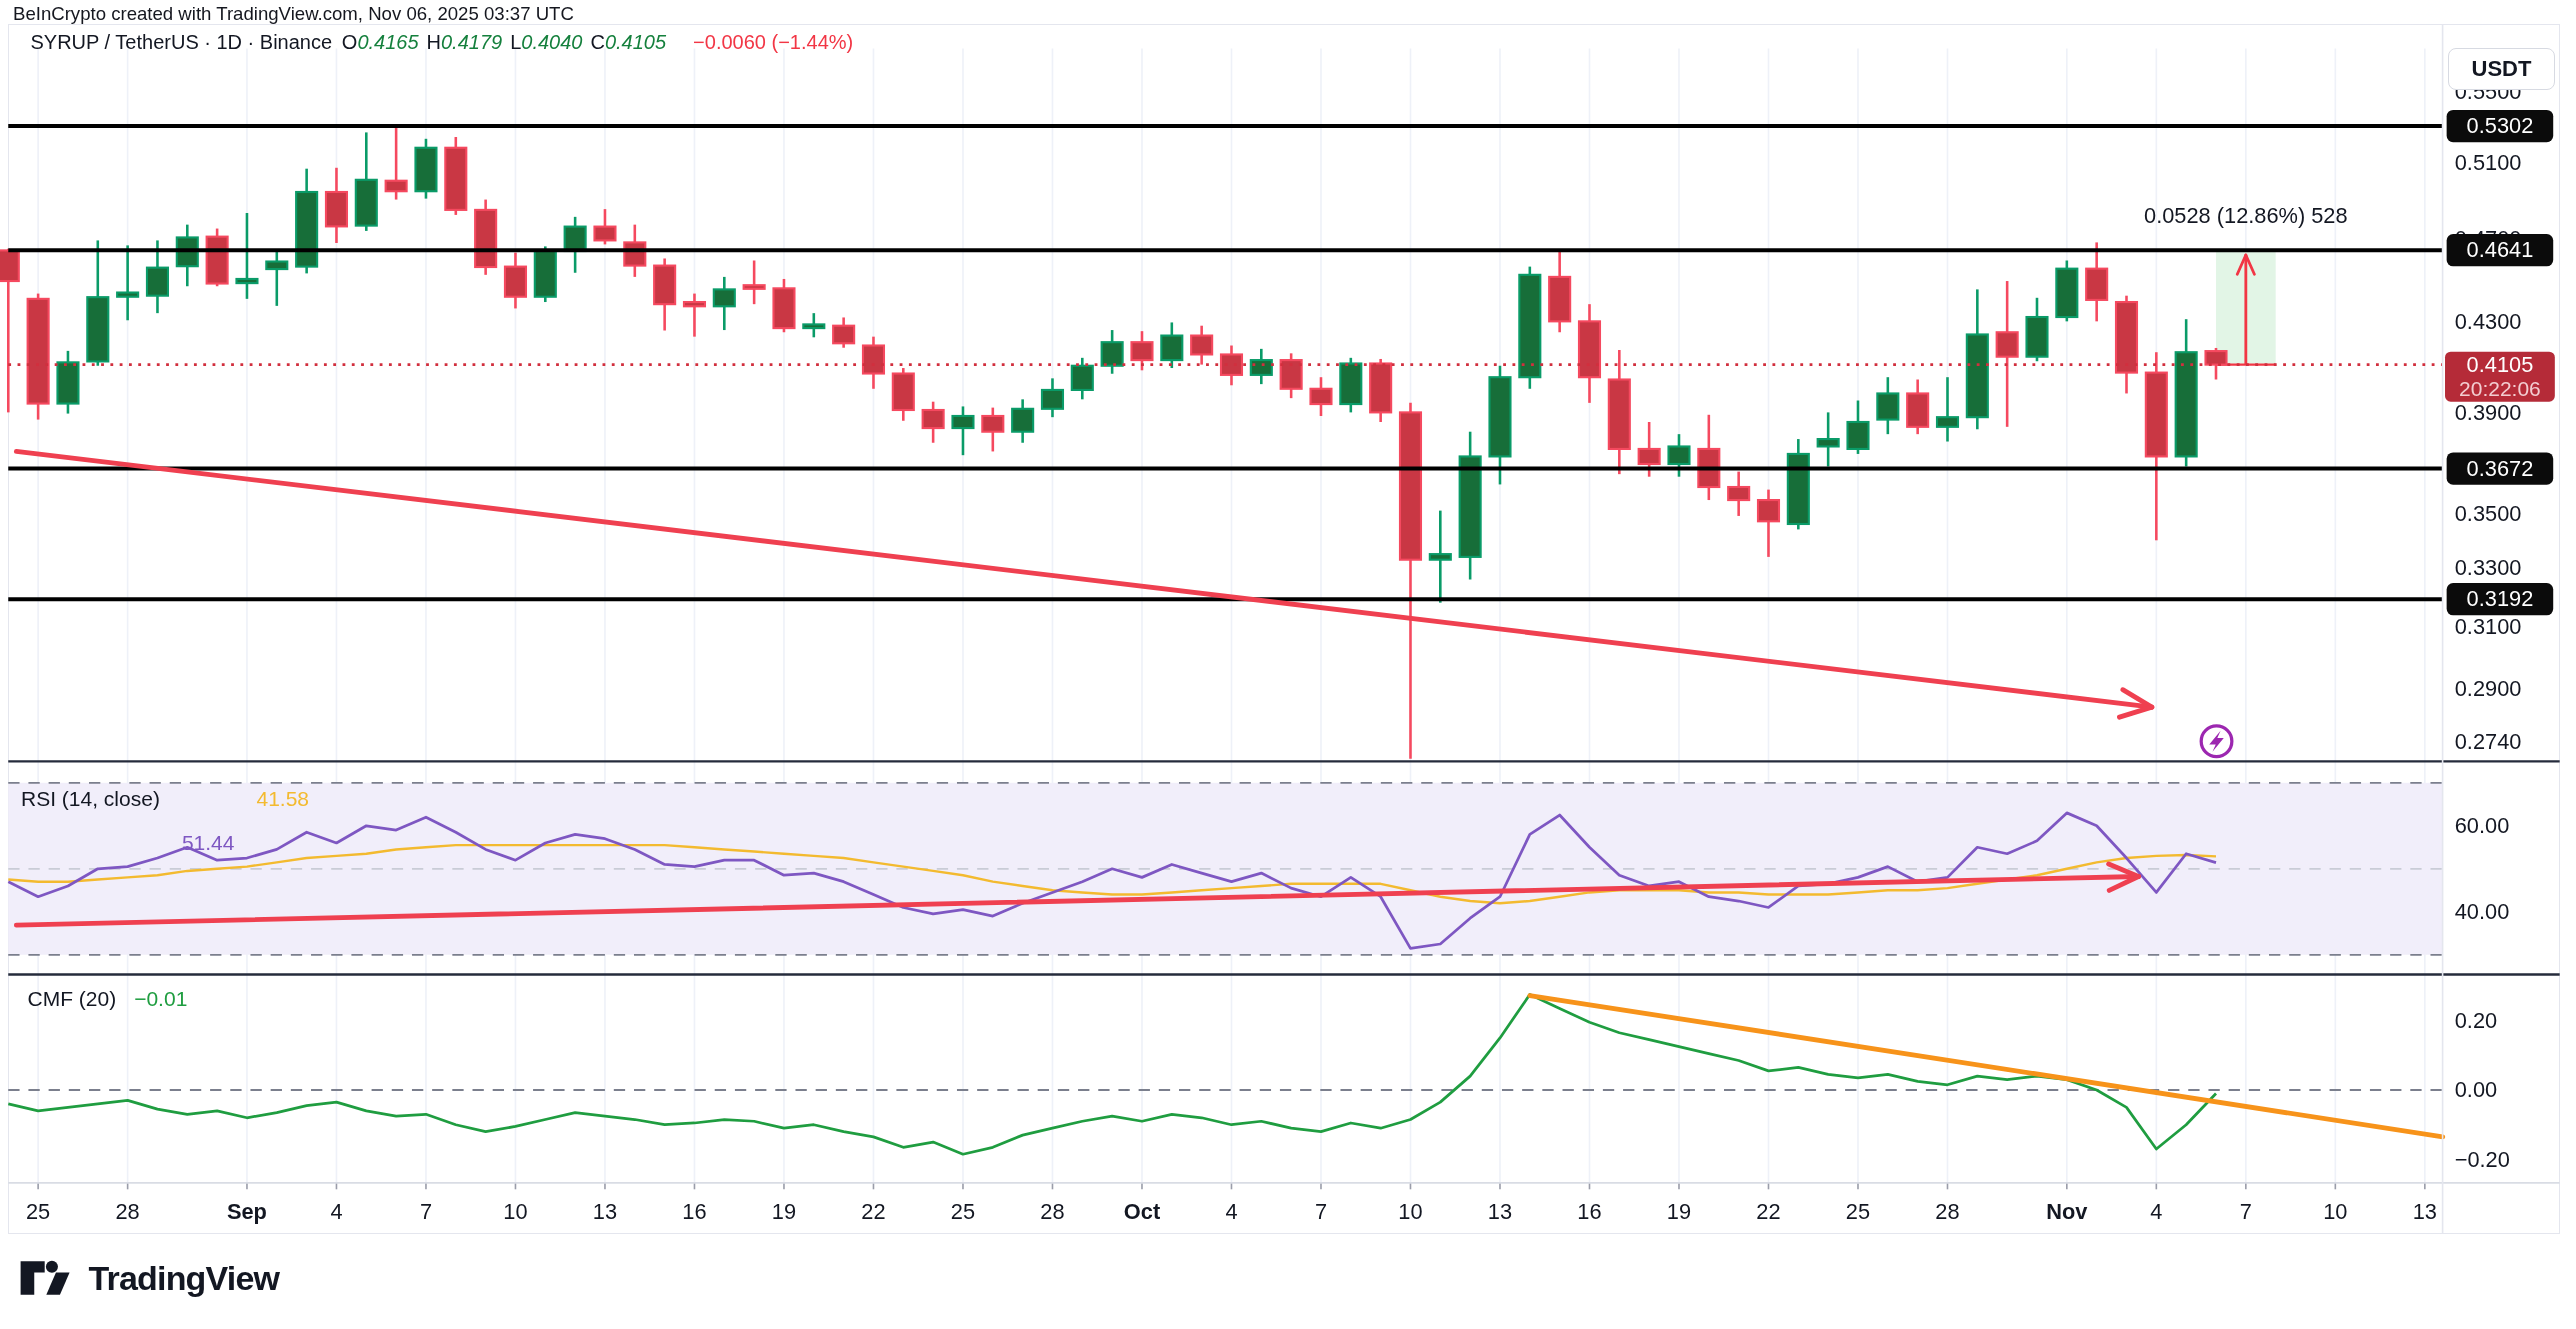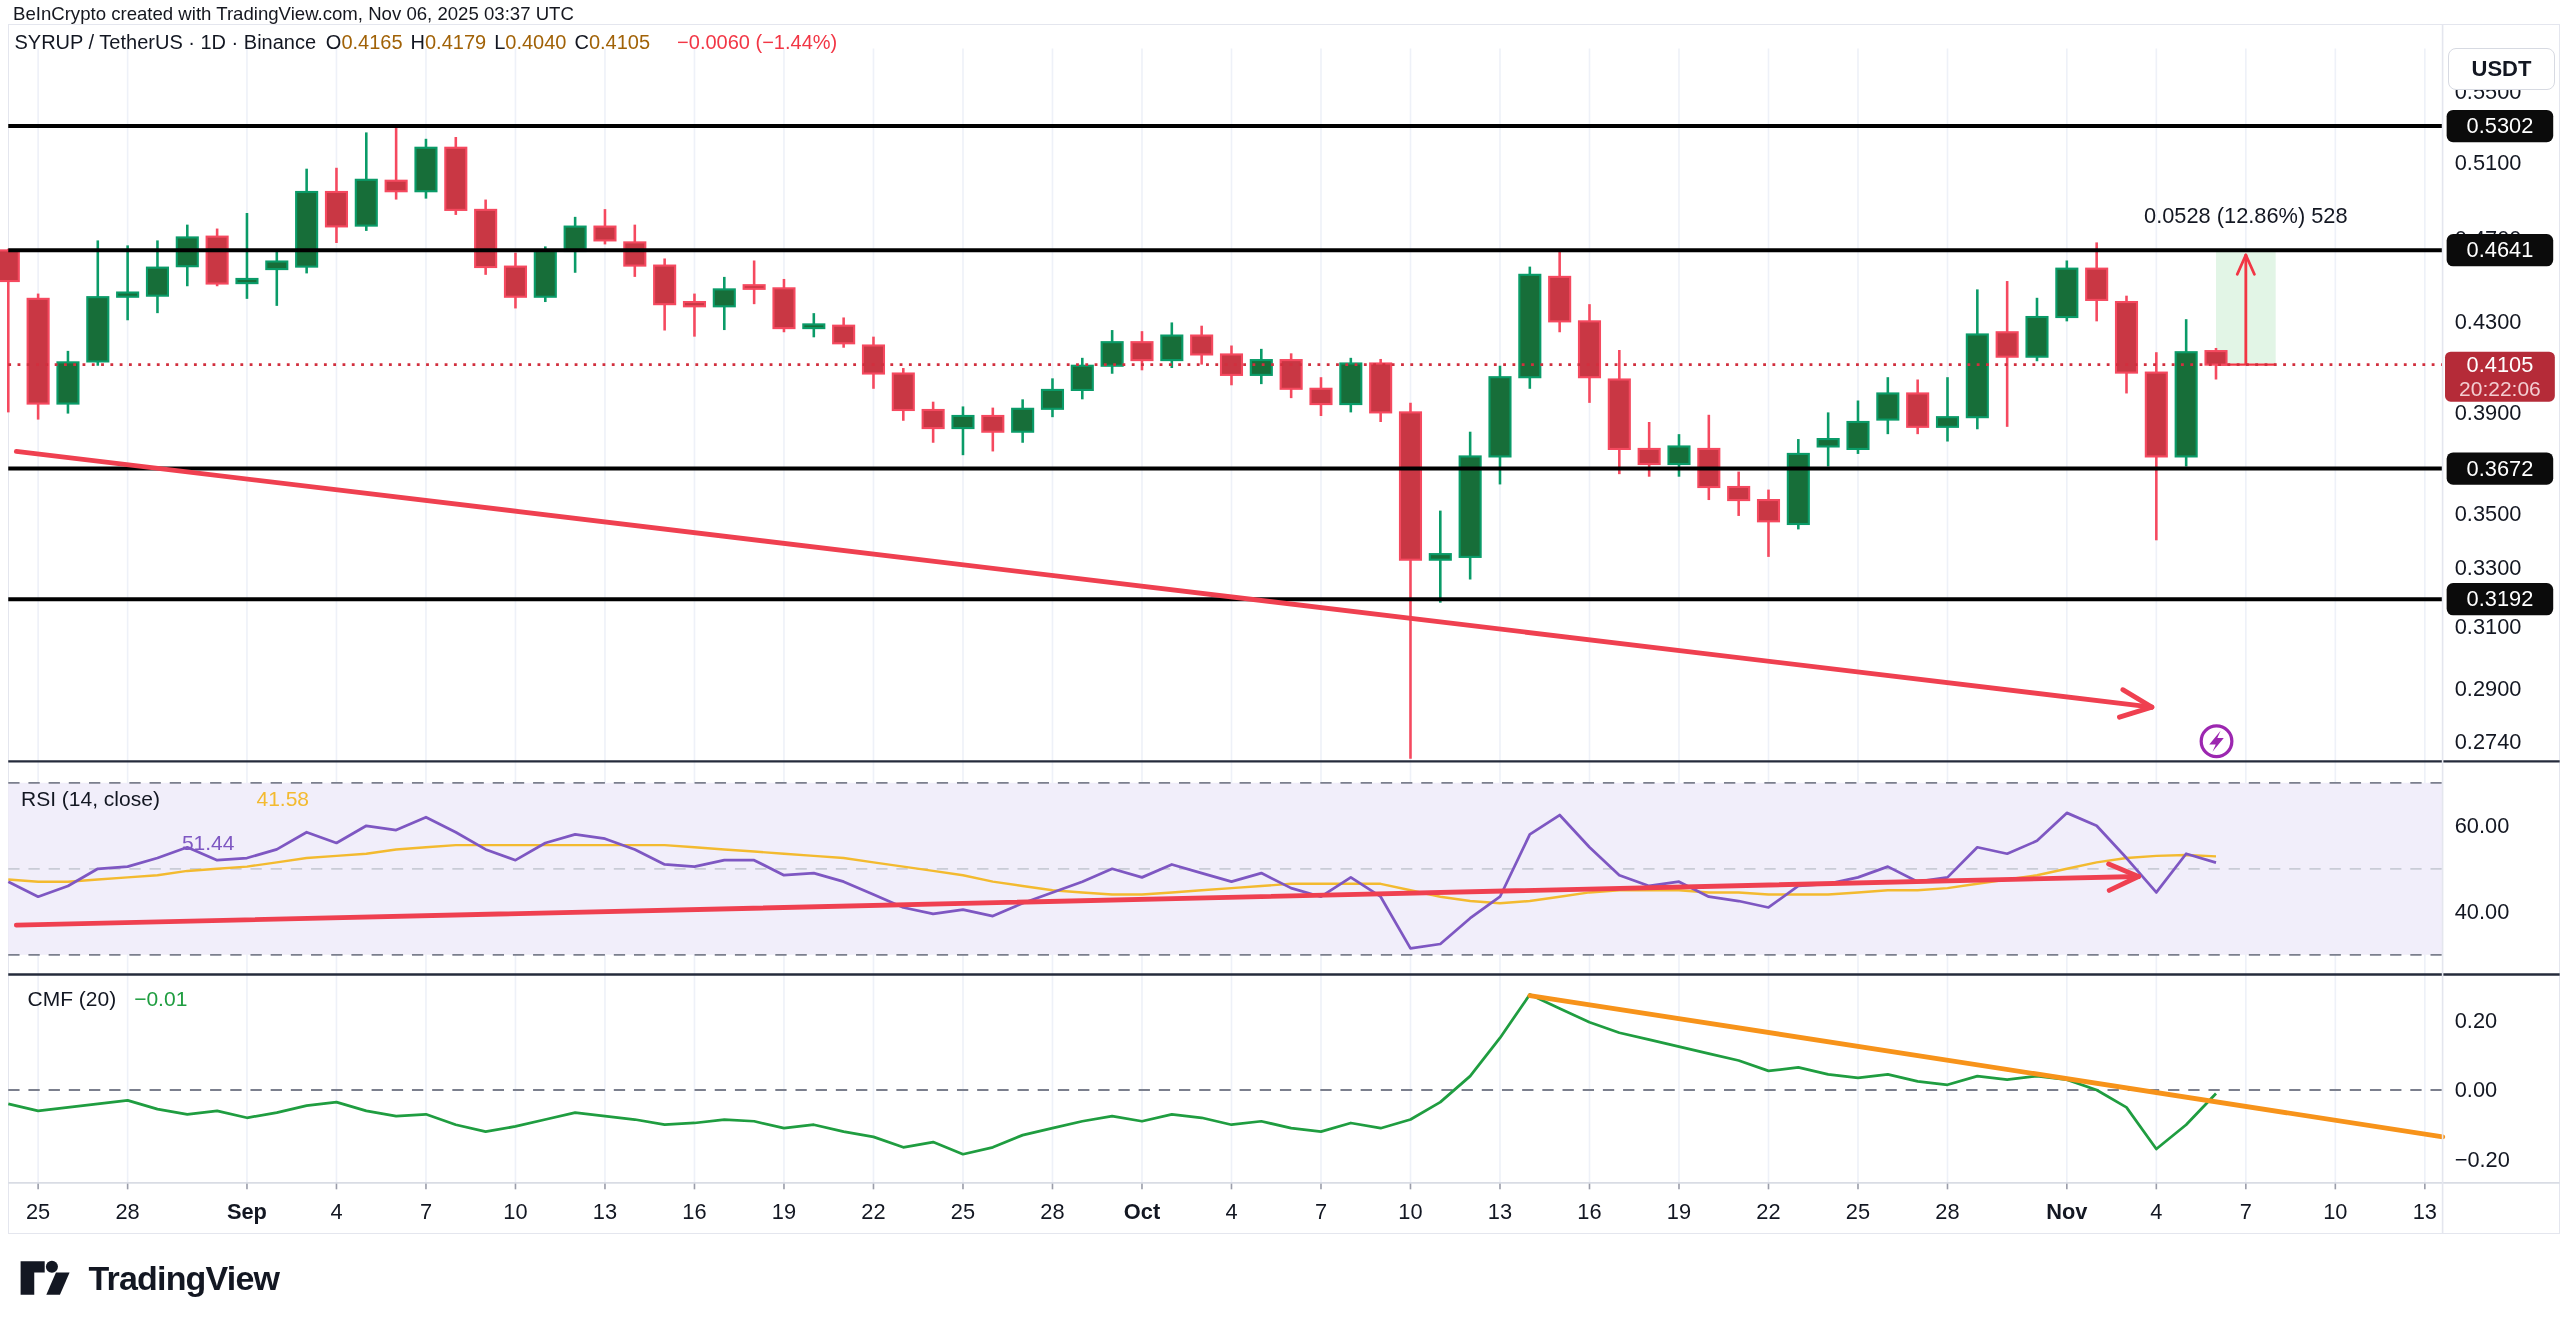--- a/index.html
+++ b/index.html
@@ -1,24 +1,24 @@
 <!DOCTYPE html>
 <html style="font-size:13px"><head>
 <meta charset="utf-8">
 <style>
   html,body{margin:0;padding:0;background:#ffffff;}
   body{font-family:"Liberation Sans",sans-serif;color:#131722;}
   .page{position:relative;width:2576px;height:1329px;background:#fff;overflow:hidden;padding-left:29px;}
   .attribution{position:absolute;left:13px;top:3.2px;font-size:18.6px;color:#15171f;}
   .frame-border{position:absolute;left:8px;top:24px;width:2552px;height:1210px;border:0.8px solid #e4e6ee;box-sizing:border-box;pointer-events:none;}
   .legend-row{position:absolute;left:14.5px;top:31px;font-size:20px;display:flex;gap:9.7px;align-items:baseline;white-space:nowrap;}
-  .legend-row .title{color:#131722;}
+  .legend-row .title{color:#131722;margin-left:16px;}
   .ohlc{display:flex;gap:8px;}
   .ohlc .k{color:#131722;}
-  .ohlc .v{color:#a16207;}
+  .ohlc .v{color:#15803d;font-style:italic;}
   .ohlc .chg{color:#f23645;margin-left:19px;}
   .usdt-btn{position:absolute;left:2448px;top:48px;width:105px;height:40px;background:#fff;border:1.6px solid #d7dae2;border-radius:8px;font-size:22px;color:#131722;display:flex;align-items:center;justify-content:center;font-family:"Liberation Sans",sans-serif;font-weight:bold;}
   #chart{position:absolute;left:0;top:0;}
   .rsi-legend{position:absolute;left:21px;top:787px;font-size:21px;display:flex;gap:22px;}
   .rsi-legend .val{color:#7e57c2;margin-top:44px;}
   .rsi-legend .ma{color:#f3ba2f;}
   .cmf-legend{position:absolute;left:27.5px;top:987px;font-size:21px;display:flex;gap:18px;}
   .cmf-legend .val{color:#1f9d40;}
   .footer{position:absolute;left:19.4px;top:1257px;display:flex;align-items:center;gap:16px;}
   .footer .brand{font-size:34px;font-weight:700;color:#131722;letter-spacing:-0.8px;}

